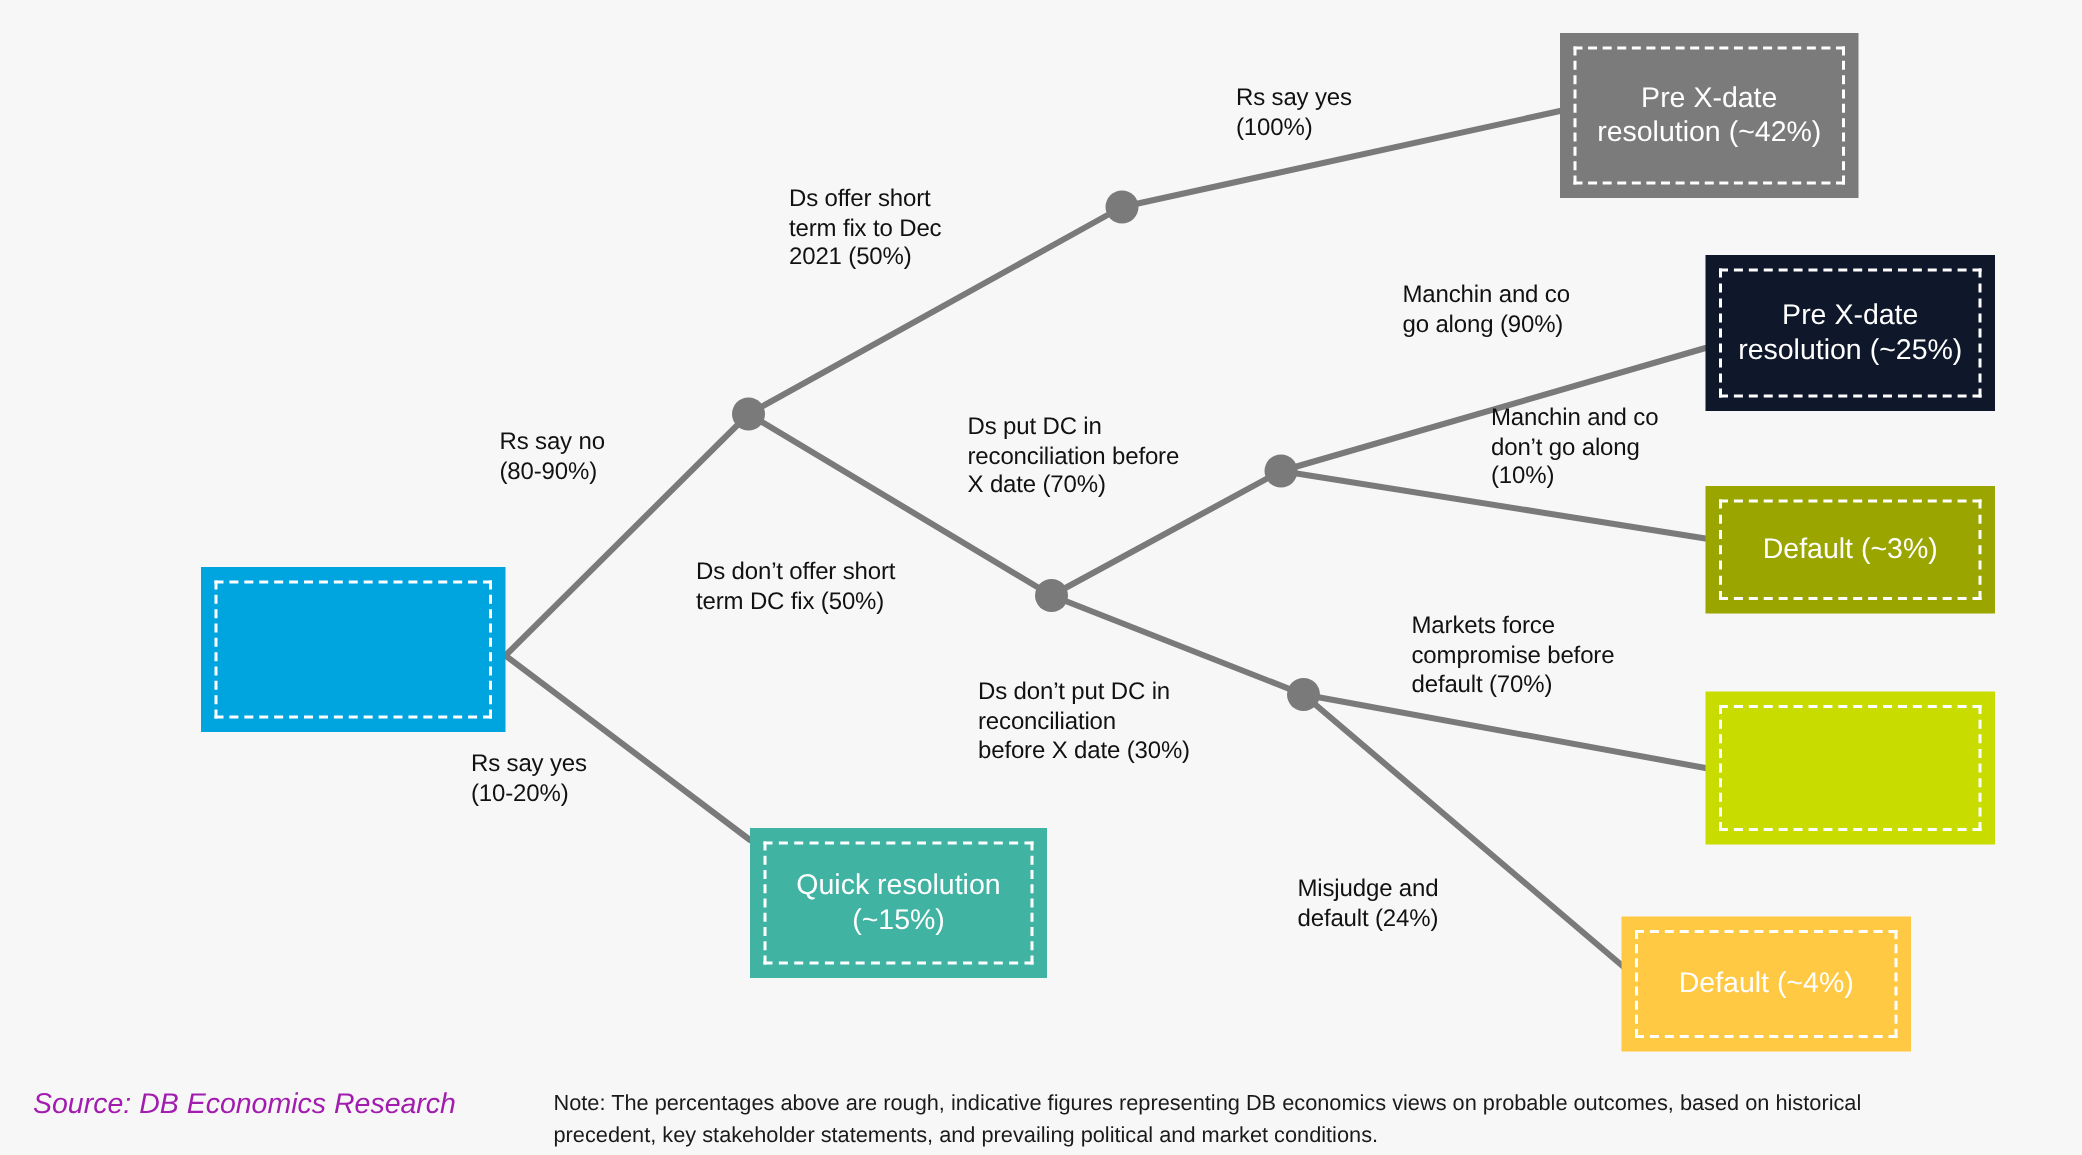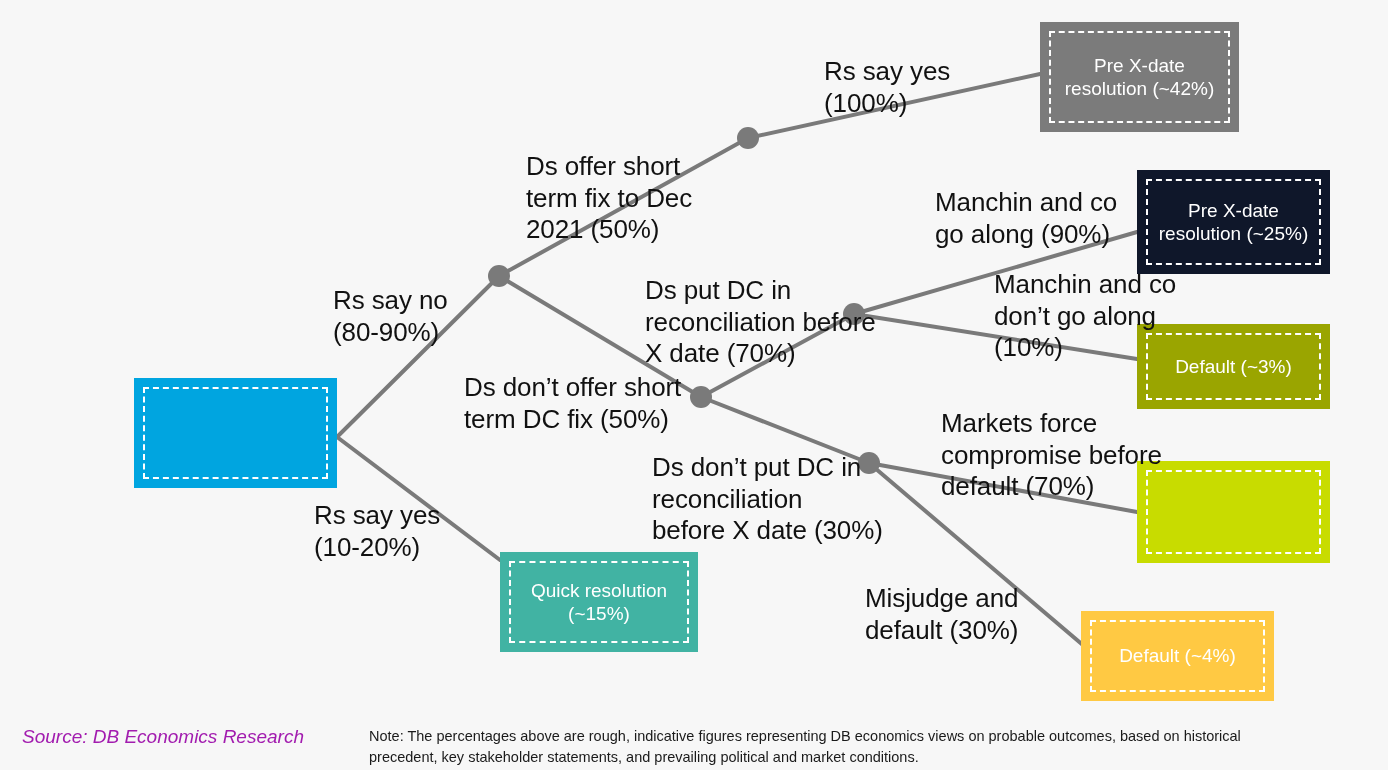--- a/index.html
+++ b/index.html
@@ -47,21 +47,21 @@
     box-sizing: border-box;
     pointer-events: none;
   }
   .node-box .label {
     position: relative;
     z-index: 2;
     white-space: pre-line;
   }
   .edge-label {
     position: absolute;
-    font-size: 26px;
+    font-size: 16px;
     line-height: 1.22;
     color: #111111;
     white-space: pre-line;
     letter-spacing: -0.1px;
   }
   .source-note {
     position: absolute;
     left: 22px;
     top: 726px;
     font-size: 19px;
@@ -127,21 +127,21 @@
       <div class="node-box" style="left: 500px; top: 552px; width: 198px; height: 100px; background: rgb(65, 179, 163);">
         <span class="inner"></span>
         <span class="label">Quick resolution (~15%)</span>
       </div>
     </div>
   <div id="edge-labels-layer">
       <div class="edge-label" style="left: 333px; top: 285px;">Rs say no
 (80-90%)</div>
       <div class="edge-label" style="left: 314px; top: 500px;">Rs say yes
 (10-20%)</div>
-      <div class="edge-label" style="left: 526px; top: 123px; margin-top: 28px;">Ds offer short
+      <div class="edge-label" style="left: 526px; top: 123px;">Ds offer short
 term fix to Dec
 2021 (50%)</div>
       <div class="edge-label" style="left: 824px; top: 56px;">Rs say yes
 (100%)</div>
       <div class="edge-label" style="left: 464px; top: 372px;">Ds don’t offer short
 term DC fix (50%)</div>
       <div class="edge-label" style="left: 645px; top: 275px;">Ds put DC in
 reconciliation before
 X date (70%)</div>
       <div class="edge-label" style="left: 652px; top: 452px;">Ds don’t put DC in
@@ -149,18 +149,18 @@
 before X date (30%)</div>
       <div class="edge-label" style="left: 935px; top: 187px;">Manchin and co
 go along (90%)</div>
       <div class="edge-label" style="left: 994px; top: 269px;">Manchin and co
 don’t go along
 (10%)</div>
       <div class="edge-label" style="left: 941px; top: 408px;">Markets force
 compromise before
 default (70%)</div>
       <div class="edge-label" style="left: 865px; top: 583px;">Misjudge and
-default (30%)</div>
+default (24%)</div>
     </div>
 </div>
 
 <div class="source-note">Source: DB Economics Research</div>
 <div class="footnote">Note: The percentages above are rough, indicative figures representing DB economics views on probable outcomes, based on historical precedent, key stakeholder statements, and prevailing political and market conditions.</div>
 
 </body></html>

